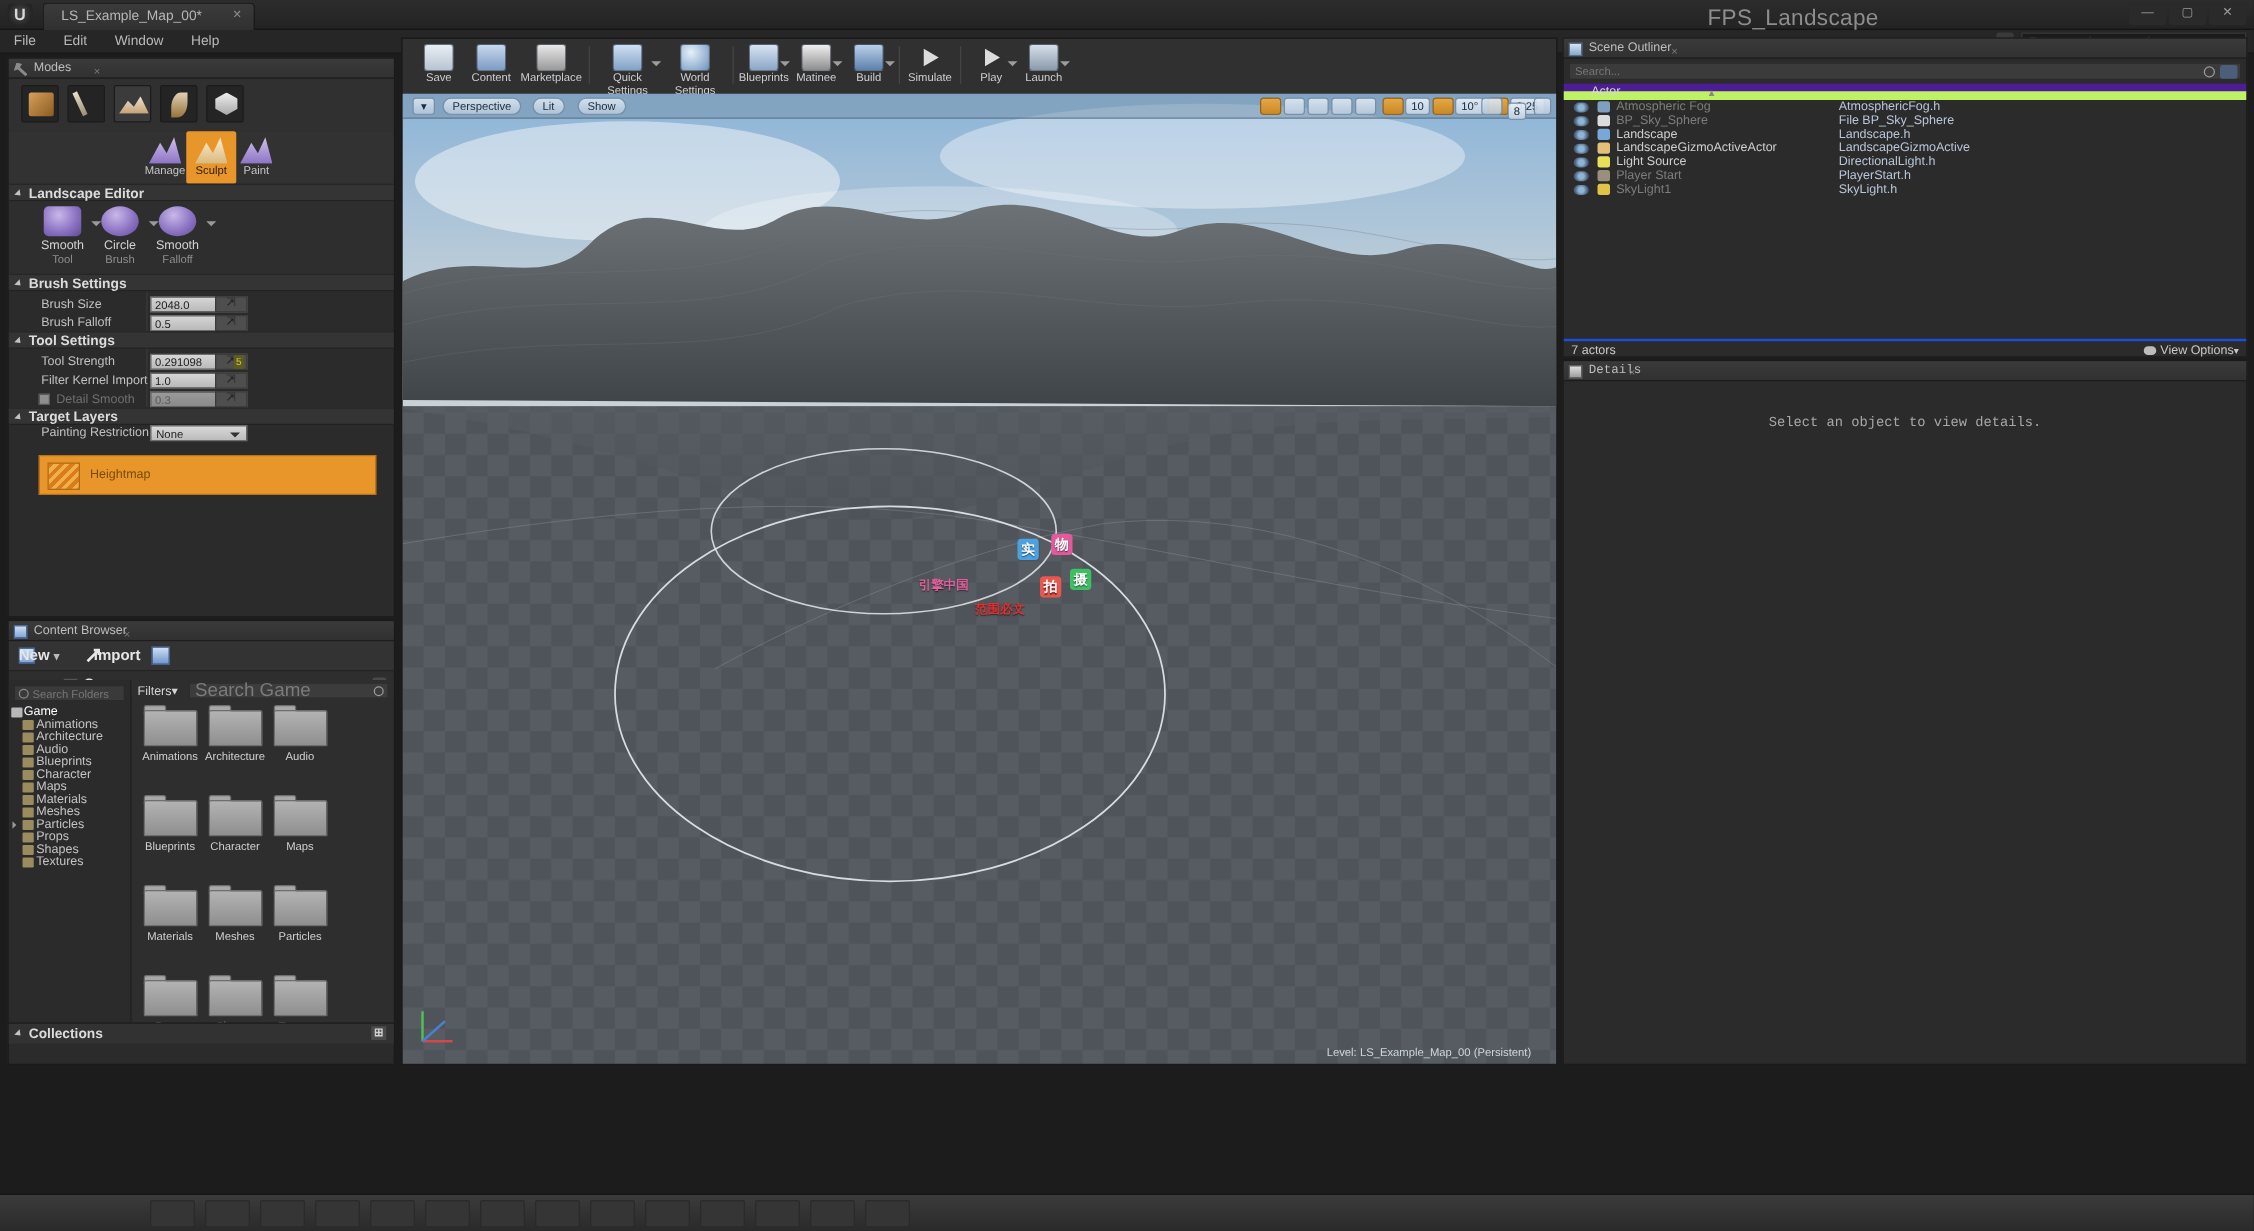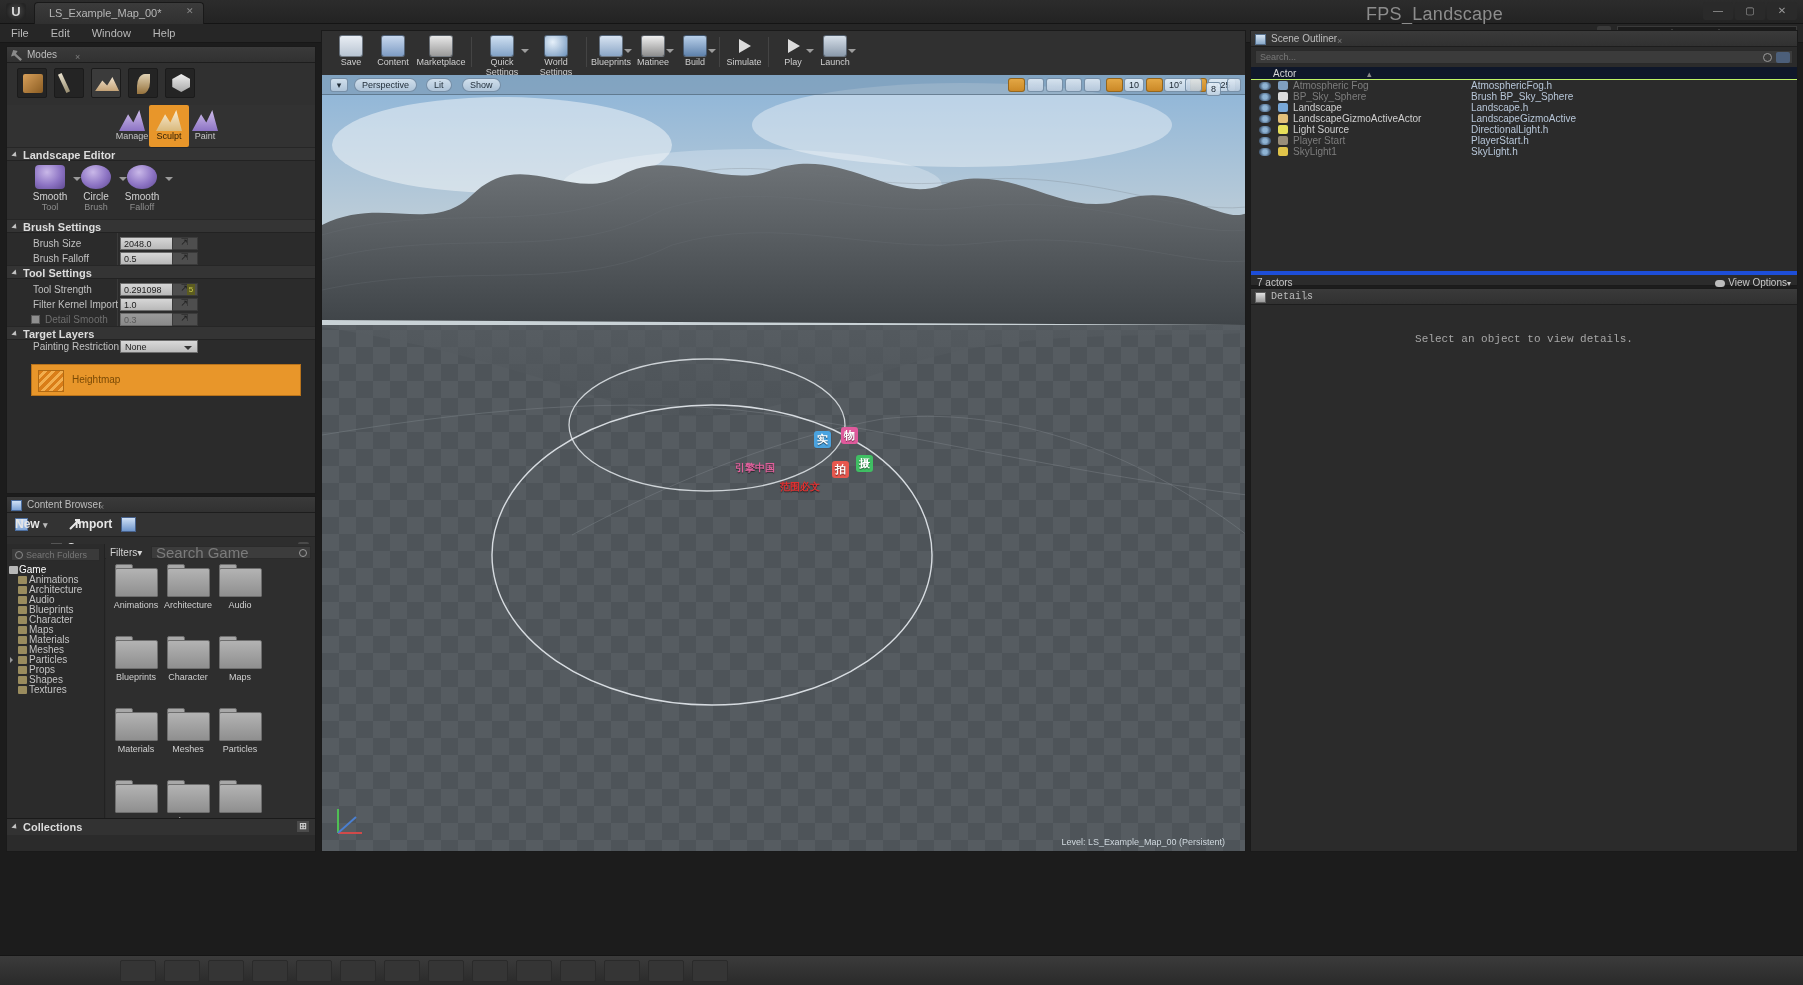--- a/index.html
+++ b/index.html
@@ -159,30 +159,30 @@
   .vp-axis { position:absolute; left:12px; bottom:14px; width:34px; height:34px; }
   .marker { position:absolute; font-size:11px; font-weight:bold; padding:1px 3px; border-radius:3px; color:#fff;
      text-shadow:0 1px 1px rgba(0,0,0,.6); }
 
   
   #outliner { left:1250px; top:30px; width:548px; height:256px; }
   .so-search { margin:3px 4px; height:14px; background:#3b3b3b; border:1px solid #2a2a2a; font-size:9px; color:#787878;
       line-height:13px; padding-left:4px; position:relative;}
   .so-search .mag { position:absolute; right:20px; top:2px; width:9px; height:9px; border:1px solid #9a9a9a; border-radius:50%;}
   .so-search .sbtn { position:absolute; right:2px; top:1px; width:14px; height:11px; background:#4c5f7a; border-radius:2px;}
-  .so-hdr { height:13px; background:#0f172a; border-bottom:1px solid #bef264; position:relative;}
+  .so-hdr { height:13px; background:#4c1d95; border-bottom:7px solid #bef264; position:relative;}
   .so-hdr .h1 { position:absolute; left:22px; top:1px; font-size:10px; color:#d6d6d6;}
   .so-hdr .sortic { position:absolute; left:116px; top:2px; font-size:9px; color:#888;}
   .so-row { height:11px; position:relative; font-size:10px; }
   .so-eye { position:absolute; left:8px; top:2px; width:12px; height:8px; background:radial-gradient(circle,#8fb4d4 30%, #49617c 70%); border-radius:50%/70%; }
   .so-ic { position:absolute; left:27px; top:1px; width:10px; height:9px; border-radius:2px;}
   .so-name { position:absolute; left:42px; top:0; color:#cfcfcf; line-height:11px;}
   .so-name.dim { color:#7d7d7d;}
   .so-type { position:absolute; left:220px; top:0; color:#b7c6d8; line-height:11px;}
-  .so-foot { position:absolute; left:0; right:0; bottom:0; height:14px; background:#2b2b2b; border-top:4px solid #1d4ed8;}
+  .so-foot { position:absolute; left:0; right:0; bottom:0; height:14px; background:#2b2b2b; border-top:2px solid #1d4ed8;}
   .so-foot .cnt { position:absolute; left:6px; top:2px; font-size:10px; color:#c8c8c8;}
   .so-foot .vo { position:absolute; right:6px; top:2px; font-size:10px; color:#c8c8c8;}
   .so-foot .vo .eye { display:inline-block; width:10px; height:7px; background:#bcbcbc; border-radius:50%/70%; margin-right:3px; vertical-align:middle;}
 
   #details { left:1250px; top:288px; width:548px; height:564px;font-family:Liberation Mono, monospace; }
   .det-empty { position:absolute; left:0; right:0; top:44px; text-align:center; font-size:11px; color:#a7a7a7;}
 
   
   .taskbar { position:absolute; left:0; bottom:0; width:1803px; height:30px;
      background:linear-gradient(#3b3b3b,#2a2a2a); border-top:1px solid #151515; }
@@ -690,21 +690,21 @@
       <div class="so-row">
         <span class="so-eye"></span>
         <span class="so-ic" style="background:#7f9fc0;"></span>
         <span class="so-name dim">Atmospheric Fog</span>
         <span class="so-type">AtmosphericFog.h</span>
       </div>
       <div class="so-row">
         <span class="so-eye"></span>
         <span class="so-ic" style="background:#dcdcdc;"></span>
         <span class="so-name dim">BP_Sky_Sphere</span>
-        <span class="so-type">Brush BP_Sky_Sphere</span>
+        <span class="so-type">File BP_Sky_Sphere</span>
       </div>
       <div class="so-row">
         <span class="so-eye"></span>
         <span class="so-ic" style="background:#79a8d8;"></span>
         <span class="so-name">Landscape</span>
         <span class="so-type">Landscape.h</span>
       </div>
       <div class="so-row">
         <span class="so-eye"></span>
         <span class="so-ic" style="background:#e3c07a;"></span>

